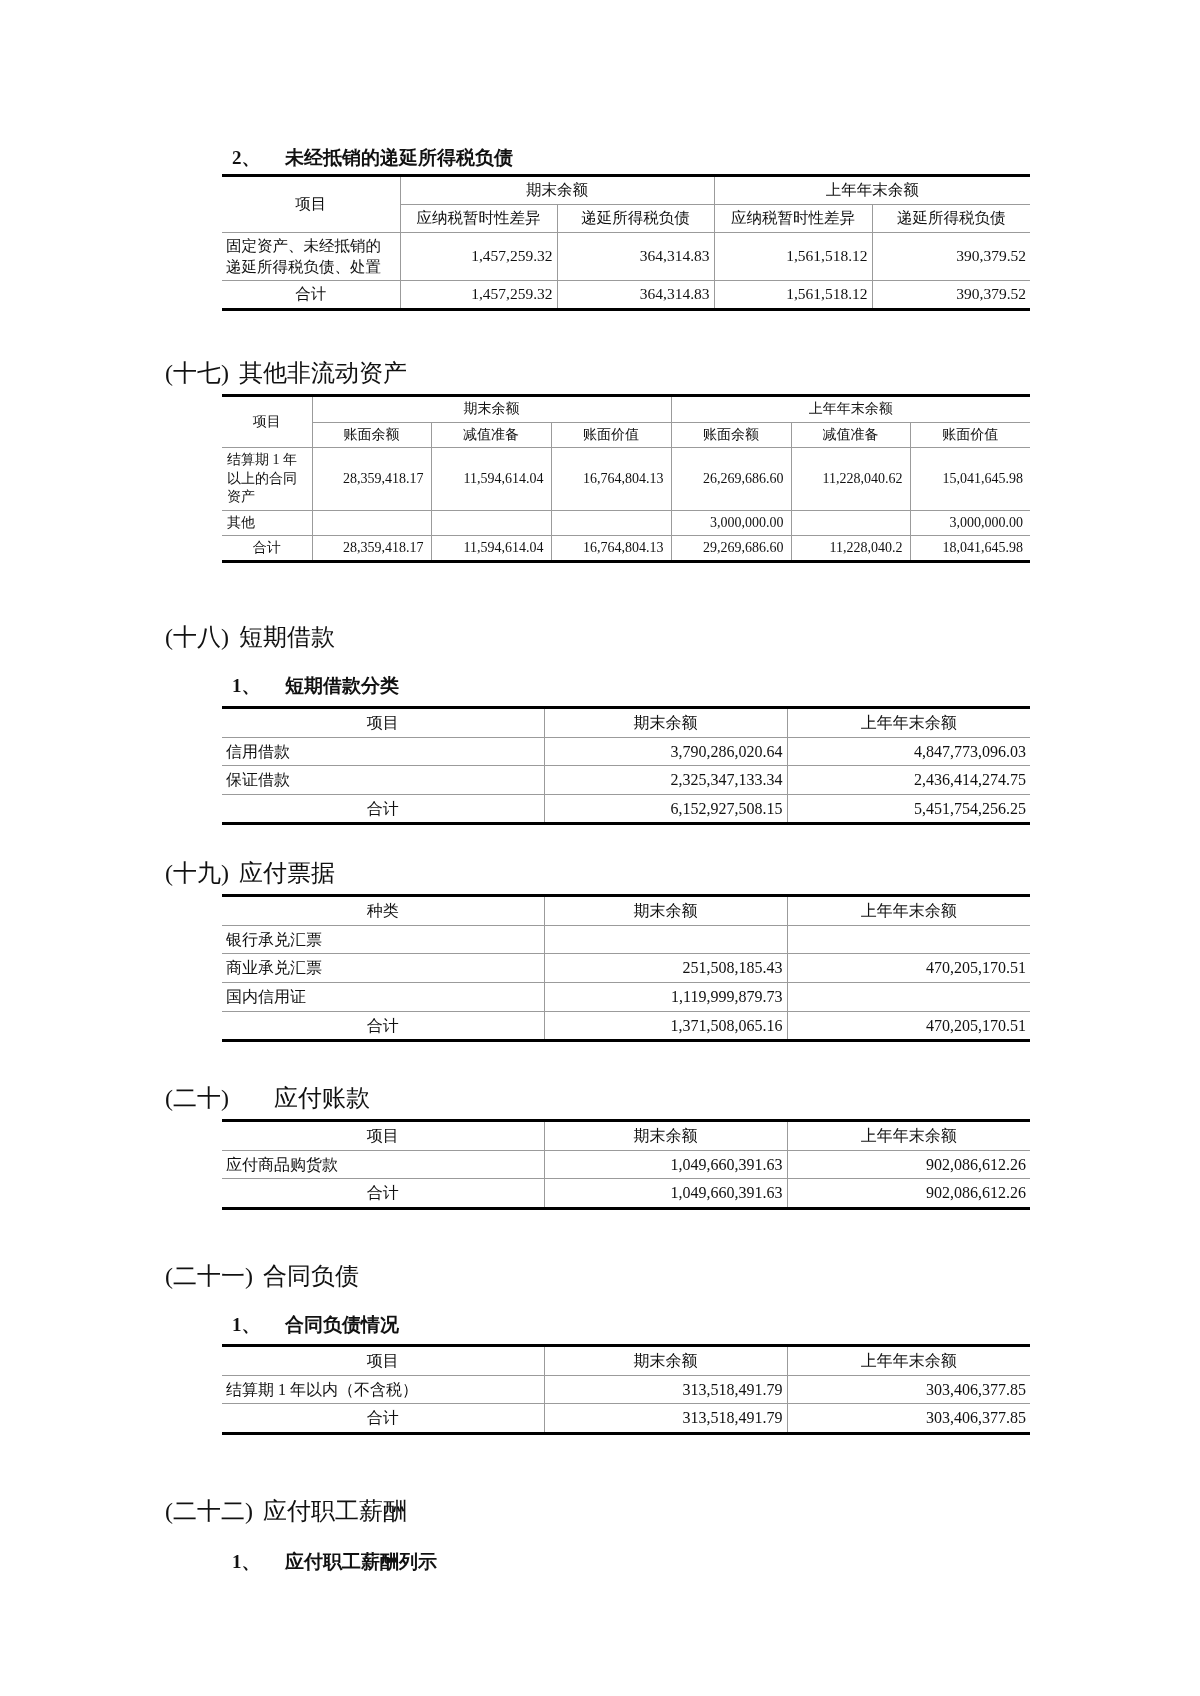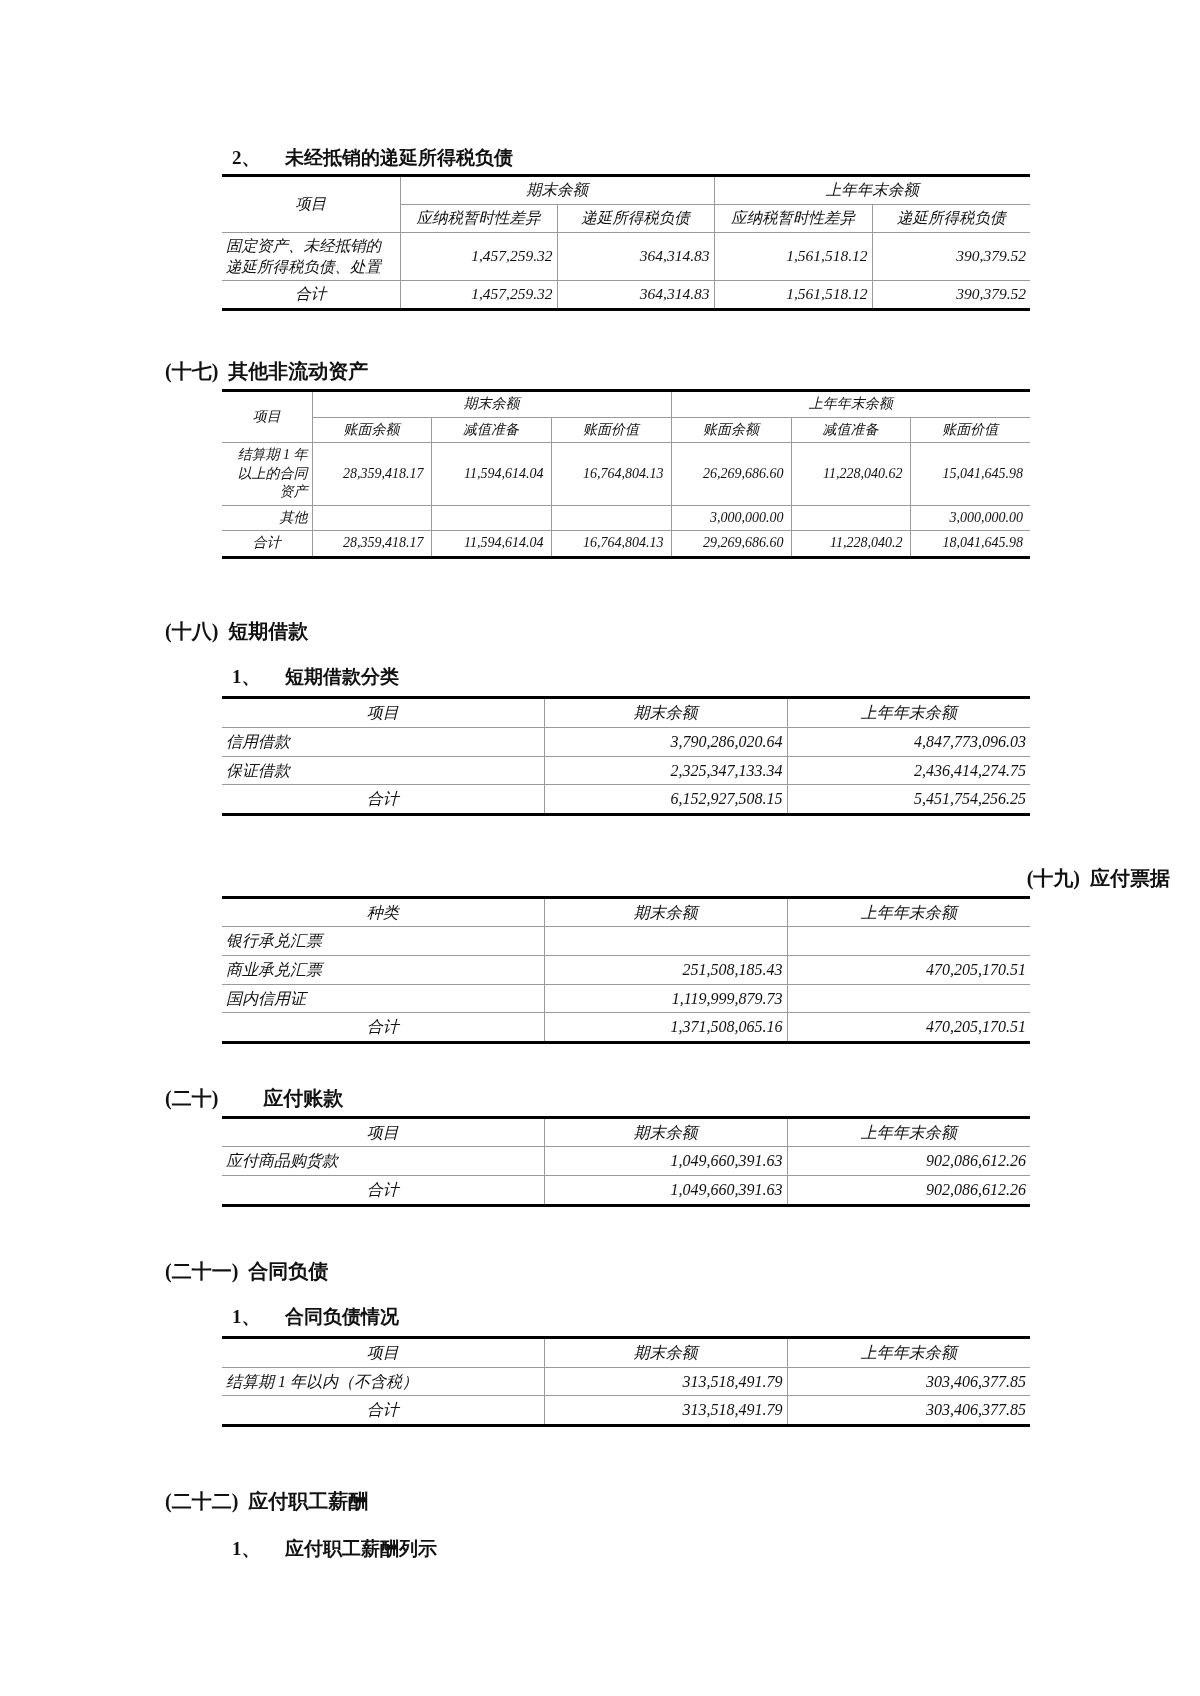--- a/index.html
+++ b/index.html
@@ -3,52 +3,52 @@
 <meta charset="utf-8">
 <style>
   html,body{margin:0;padding:0;background:#f3f3f3;}
   .page{
     width:1200px;height:1696px;margin:0 auto;background:#ffffff;
     box-sizing:border-box;padding:146px 30px 0 165px;
     font-family:"Liberation Serif","DejaVu Serif",serif;
     color:#111;position:relative;overflow:hidden;
   }
   
-  .sec-h{display:flex;align-items:baseline;font-weight:bold;font-size:20px;line-height:1.2;}
+  .sec-h{display:flex;align-items:baseline;font-weight:normal;font-size:24px;line-height:1.2;}
   .sec-h .num{margin-right:10px;flex-shrink:0;}
   .sub-h{display:flex;align-items:baseline;font-weight:bold;font-size:19px;line-height:1.25;margin-left:67px;}
   .sub-h .num{width:53px;flex-shrink:0;}
   
   table.tbl{
     border-collapse:collapse;table-layout:fixed;
     width:808px;margin-left:57px;
     border-top:3px solid #000;border-bottom:3px solid #000;
-    font-size:15.5px;line-height:1.35;font-style:italic;
+    font-size:15.5px;line-height:1.35;
   }
   table.tbl td,table.tbl th{
     border:1px solid #9b9b9b;font-weight:normal;padding:3px 4px;
     vertical-align:middle;word-break:break-all;
   }
   table.tbl tr > *:first-child{border-left:none;}
   table.tbl tr > *:last-child{border-right:none;}
   table.tbl tr:first-child > *{border-top:none;}
   table.tbl th{text-align:center;}
   .lab{text-align:left;padding-left:9px;}
   .n{text-align:right;padding-right:14px;}
   .tot{text-align:center;}
   table.t17{font-size:14px;line-height:1.32;}
   table.t17 .n{padding-right:7px;}
-  table.t17 .lab{padding-left:5px;text-align:right;}
+  table.t17 .lab{padding-left:5px;}
   table.simple{font-size:16px;}
   
   .mb-t1{margin-bottom:4px;}
   .h17{margin-top:48px;margin-bottom:6px;}
   .h18{margin-top:60px;}
   .s18{margin-top:22px;margin-bottom:8px;}
-  .h19{margin-top:50px;margin-bottom:6px;justify-content:flex-end;}
+  .h19{margin-top:34px;margin-bottom:6px;}
   .h20{margin-top:42px;margin-bottom:6px;gap:35px;}
   .h21{margin-top:52px;}
   .s21{margin-top:22px;margin-bottom:8px;}
   .h22{margin-top:62px;}
   .s22{margin-top:24px;}
 </style>
 </head>
 <body>
 
 <div class="page">

